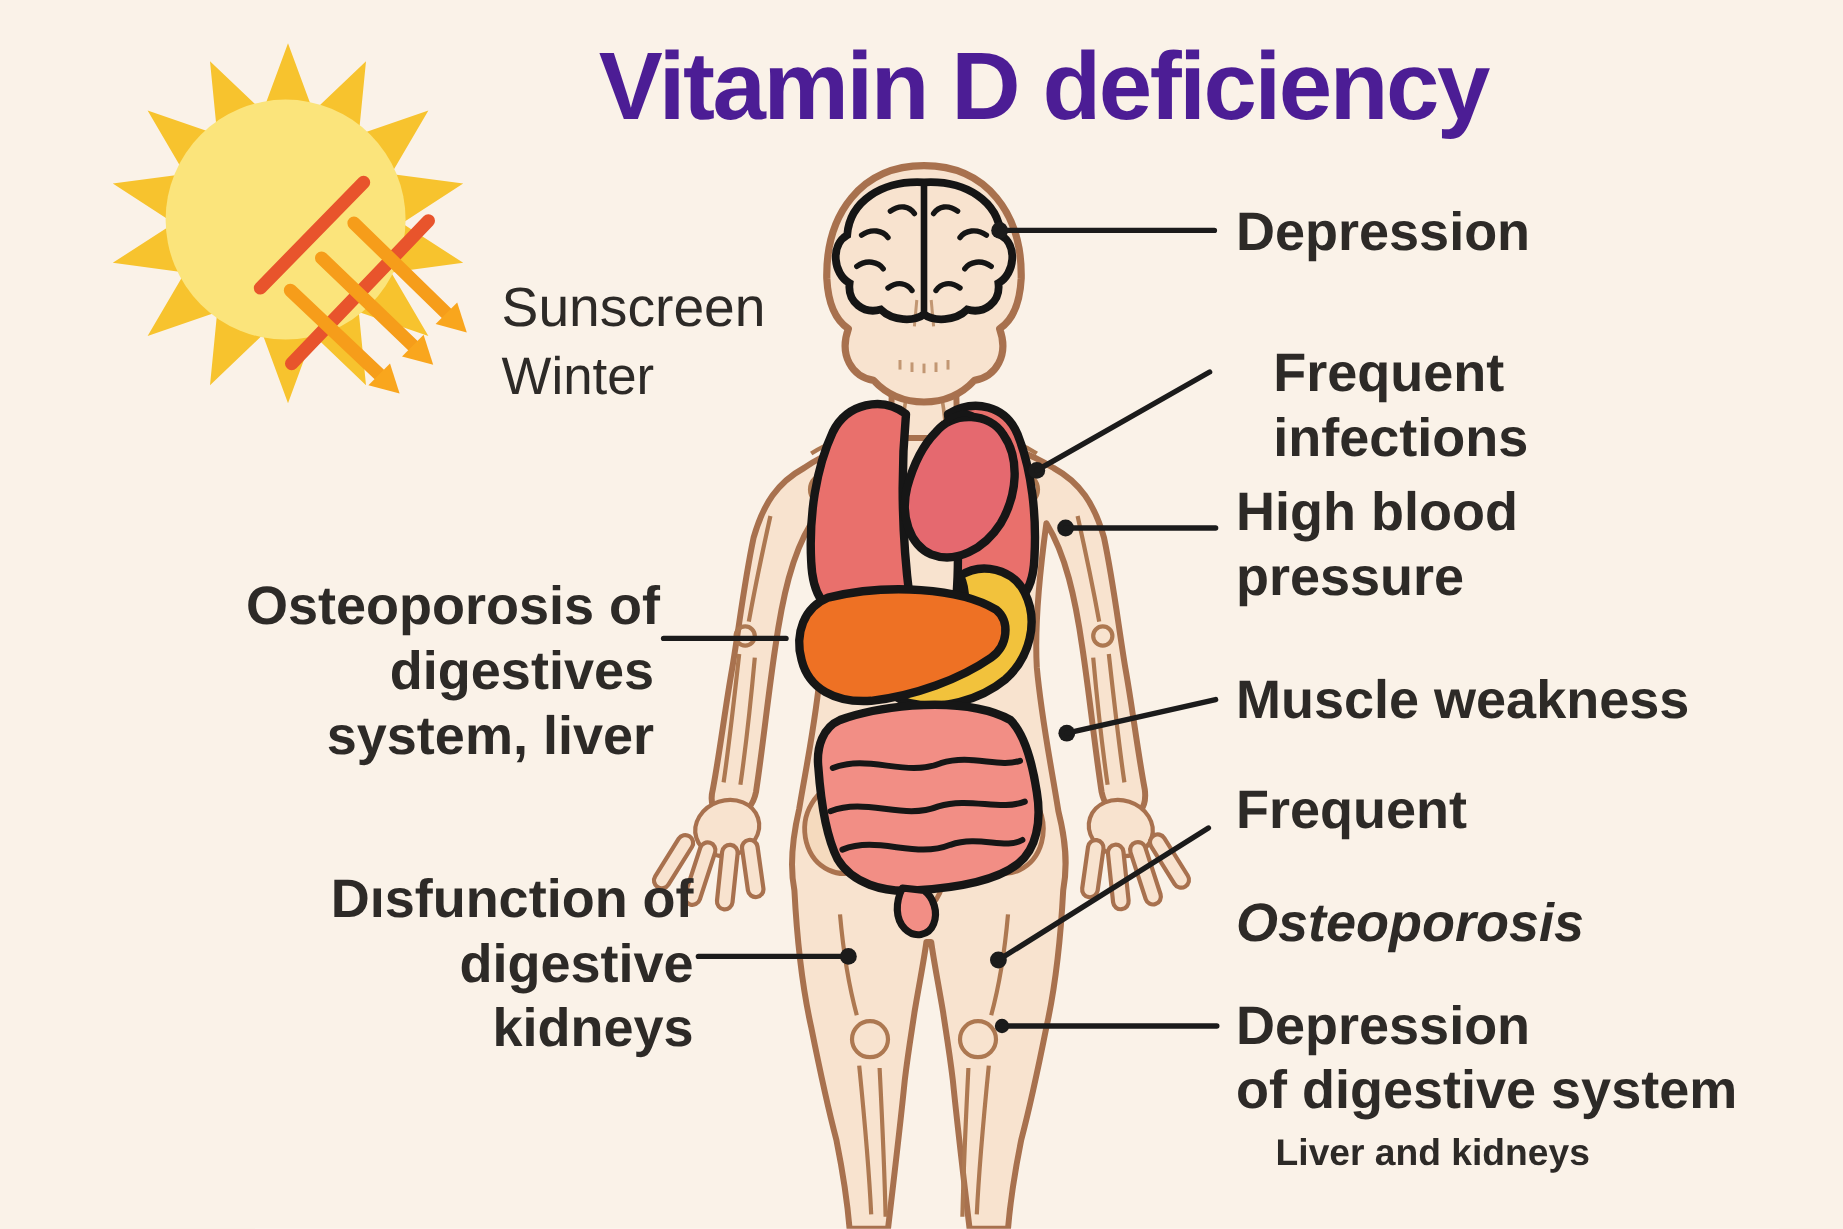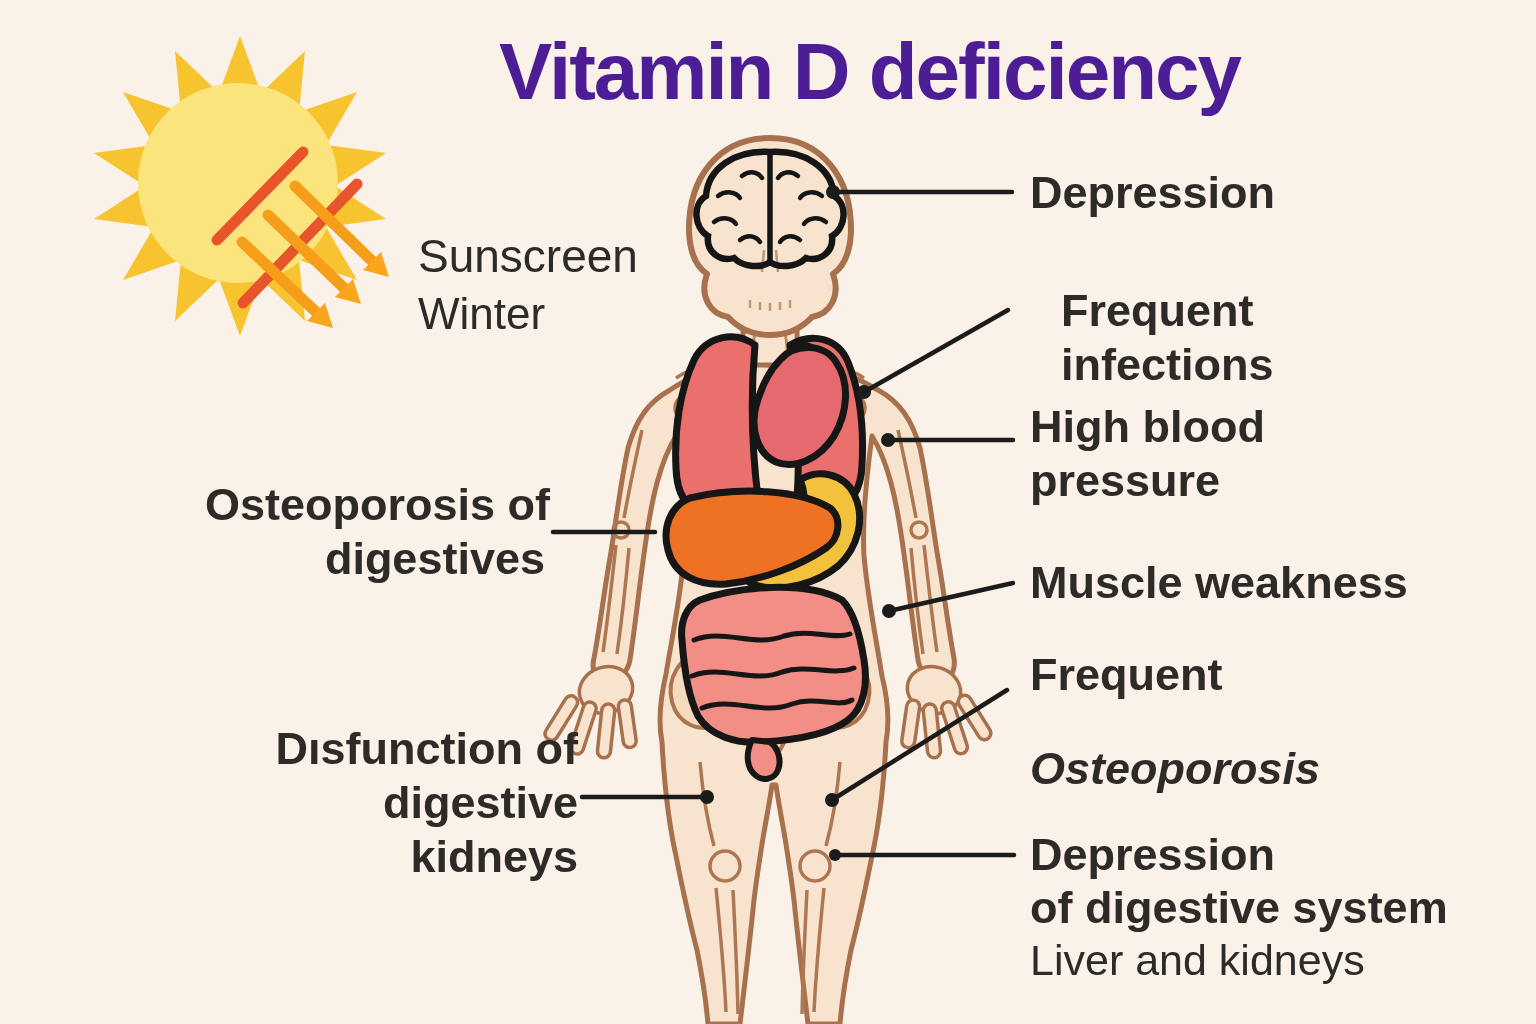--- a/index.html
+++ b/index.html
@@ -13,21 +13,21 @@
   }
   .art{position:absolute;left:0;top:0;width:1536px;height:1024px;}
   .txt{position:absolute;white-space:nowrap;}
   .title{
     position:absolute;left:390px;top:26px;width:850px;
     margin:0;text-align:right;
     font-size:80px;font-weight:bold;letter-spacing:-2px;color:#4c1d95;
   }
   .lbl{font-size:45px;font-weight:bold;line-height:54px;}
   .lbl span{display:block;}
-  .reg{font-weight:normal;font-size:43px;}
+  .reg{font-weight:bold;font-size:31px;margin-left:33px;}
   .risk{position:absolute;left:418px;top:228px;line-height:57px;font-size:44px;}
   .risk span{display:block;}
   .risk .rf-primary{font-weight:normal;font-size:46px;}
   .left-lab{text-align:right;}
   #lab-digestive-liver{left:205px;top:478px;width:340px;}
   #lab-digestive-lower{left:230px;top:722px;width:348px;}
   #lab-depression{left:1030px;top:166px;}
   #lab-frequent{left:1030px;top:284px;margin-left:31px;}
   #lab-highblood{left:1030px;top:400px;}
   #lab-muscle{left:1030px;top:556px;}
@@ -255,20 +255,21 @@
   <h1 class="title">Vitamin D deficiency</h1>
 
   <div class="risk txt">
     <span class="rf-primary">Sunscreen</span>
     <span>Winter</span>
   </div>
 
   <div id="lab-digestive-liver" class="txt lbl left-lab">
     <span>Osteoporosis of</span>
     <span>digestives</span>
+    <span>system, liver</span>
   </div>
 
   <div id="lab-digestive-lower" class="txt lbl left-lab">
     <span>Dısfunction of</span>
     <span>digestive</span>
     <span>kidneys</span>
   </div>
 
   <div id="lab-depression" class="txt lbl">Depression</div>
 

